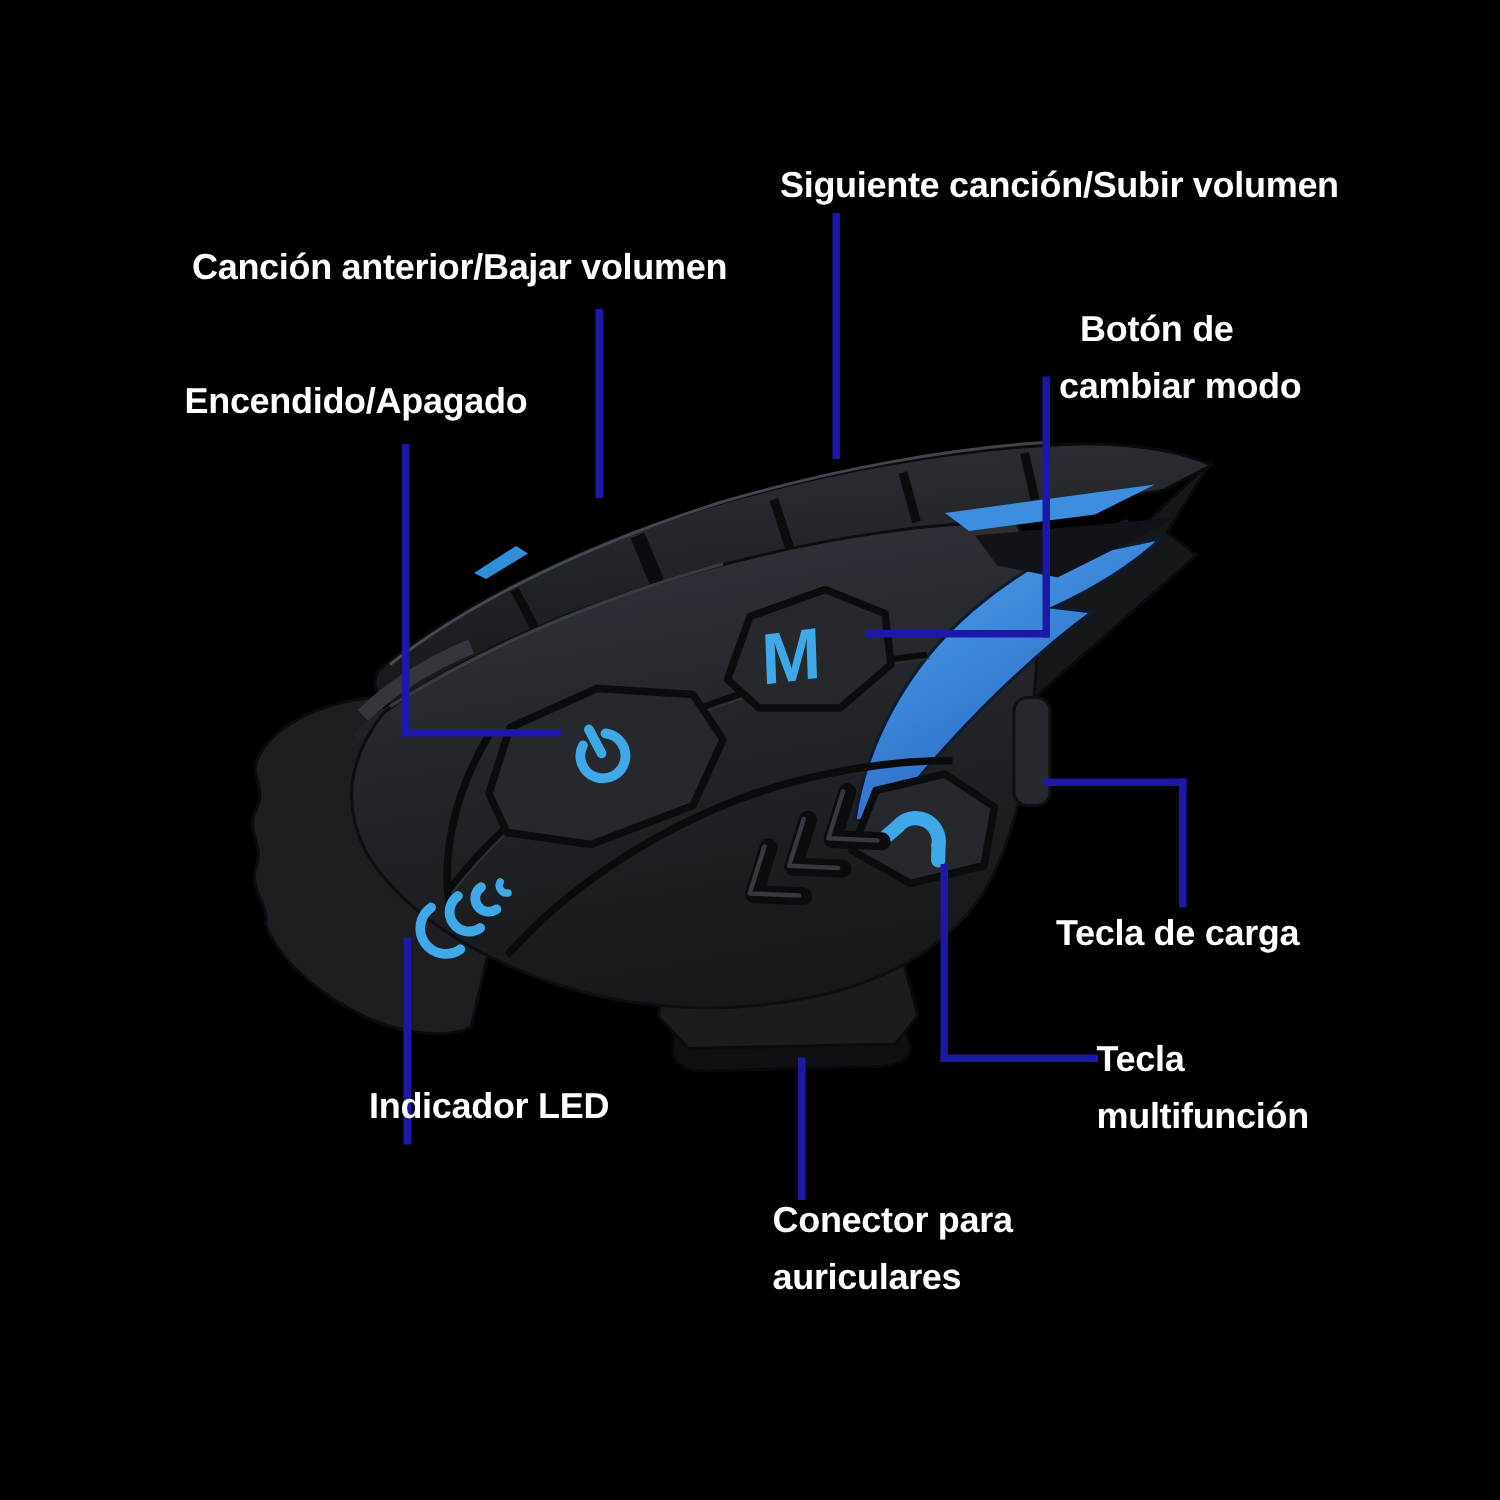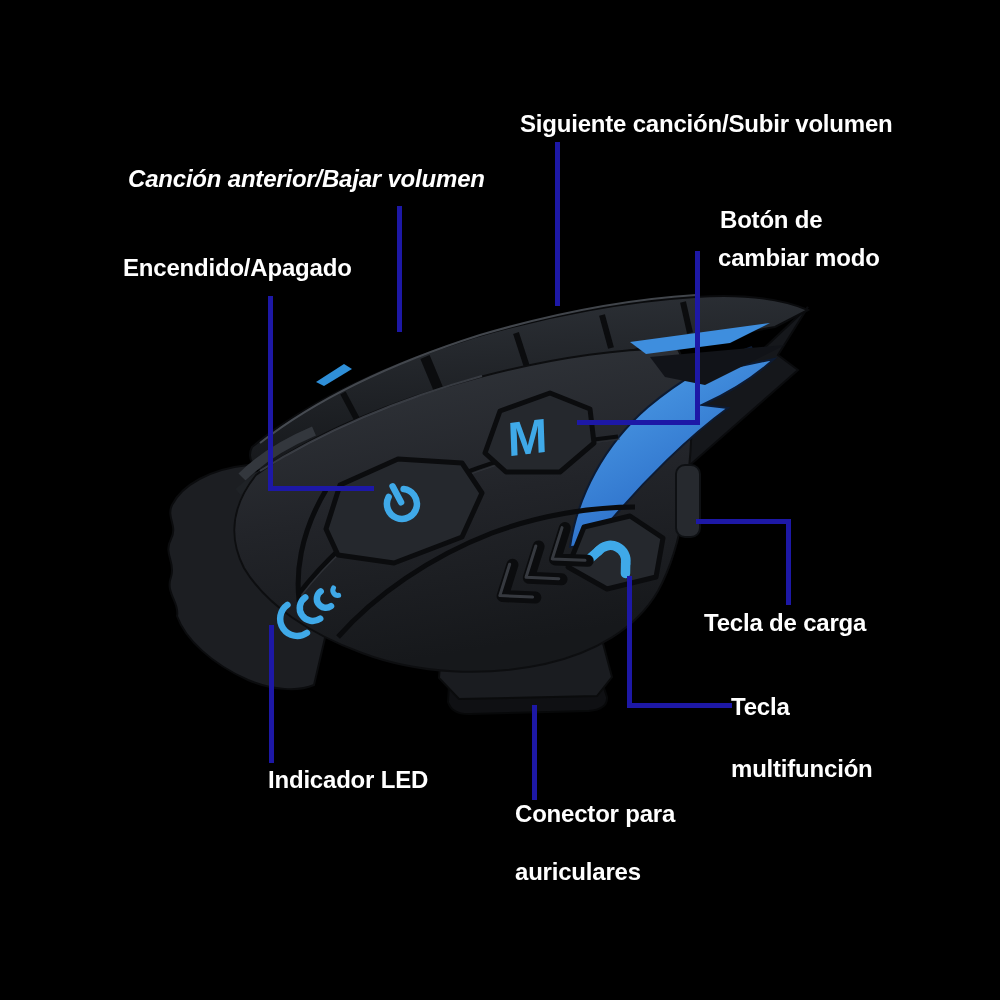--- a/index.html
+++ b/index.html
@@ -21,36 +21,36 @@
   .vline,.hline{position:absolute;z-index:2;background:var(--leader-line);}
   .vline{width:5px;}
   .hline{height:5px;}
   #device-svg{position:absolute;left:130px;top:285px;z-index:1;}
 </style>
 </head>
 <body>
 
 <div class="label" style="left:520px;top:110px;">Siguiente canción/Subir volumen</div>
 
-<div class="label" style="left:128px;top:165px;font-style:italic;">Canción anterior/Bajar volumen</div>
+<div class="label" style="left:128px;top:165px;">Canción anterior/Bajar volumen</div>
 
 <div class="label" style="left:123px;top:254px;">Encendido/Apagado</div>
 
 <div class="label" style="left:720px;top:206px;">Botón de</div>
-<div class="label" style="left:706px;top:244px;margin-left:12px;">cambiar modo</div>
+<div class="label" style="left:706px;top:244px;">cambiar modo</div>
 
 <div class="label" style="left:704px;top:609px;">Tecla de carga</div>
 
 <div class="label" style="left:731px;top:693px;text-align:center;">Tecla</div>
-<div class="label" style="left:731px;top:731px;margin-top:24px;">multifunción</div>
+<div class="label" style="left:731px;top:731px;">multifunción</div>
 
-<div class="label" style="left:246px;top:766px;margin-left:22px;">Indicador LED</div>
+<div class="label" style="left:246px;top:724px;">Indicador LED</div>
 
 <div class="label" style="left:515px;top:800px;text-align:right;">Conector para</div>
-<div class="label" style="left:515px;top:838px;margin-top:20px;">auriculares</div>
+<div class="label" style="left:515px;top:838px;">auriculares</div>
 
 <div class="vline" style="left:555px;top:142px;height:164px;"></div>
 
 <div class="vline" style="left:397px;top:206px;height:126px;"></div>
 
 <div class="vline" style="left:268px;top:296px;height:195px;"></div>
 <div class="hline" style="left:268px;top:486px;width:106px;"></div>
 
 <div class="vline" style="left:695px;top:251px;height:174px;"></div>
 <div class="hline" style="left:577px;top:420px;width:123px;"></div>

